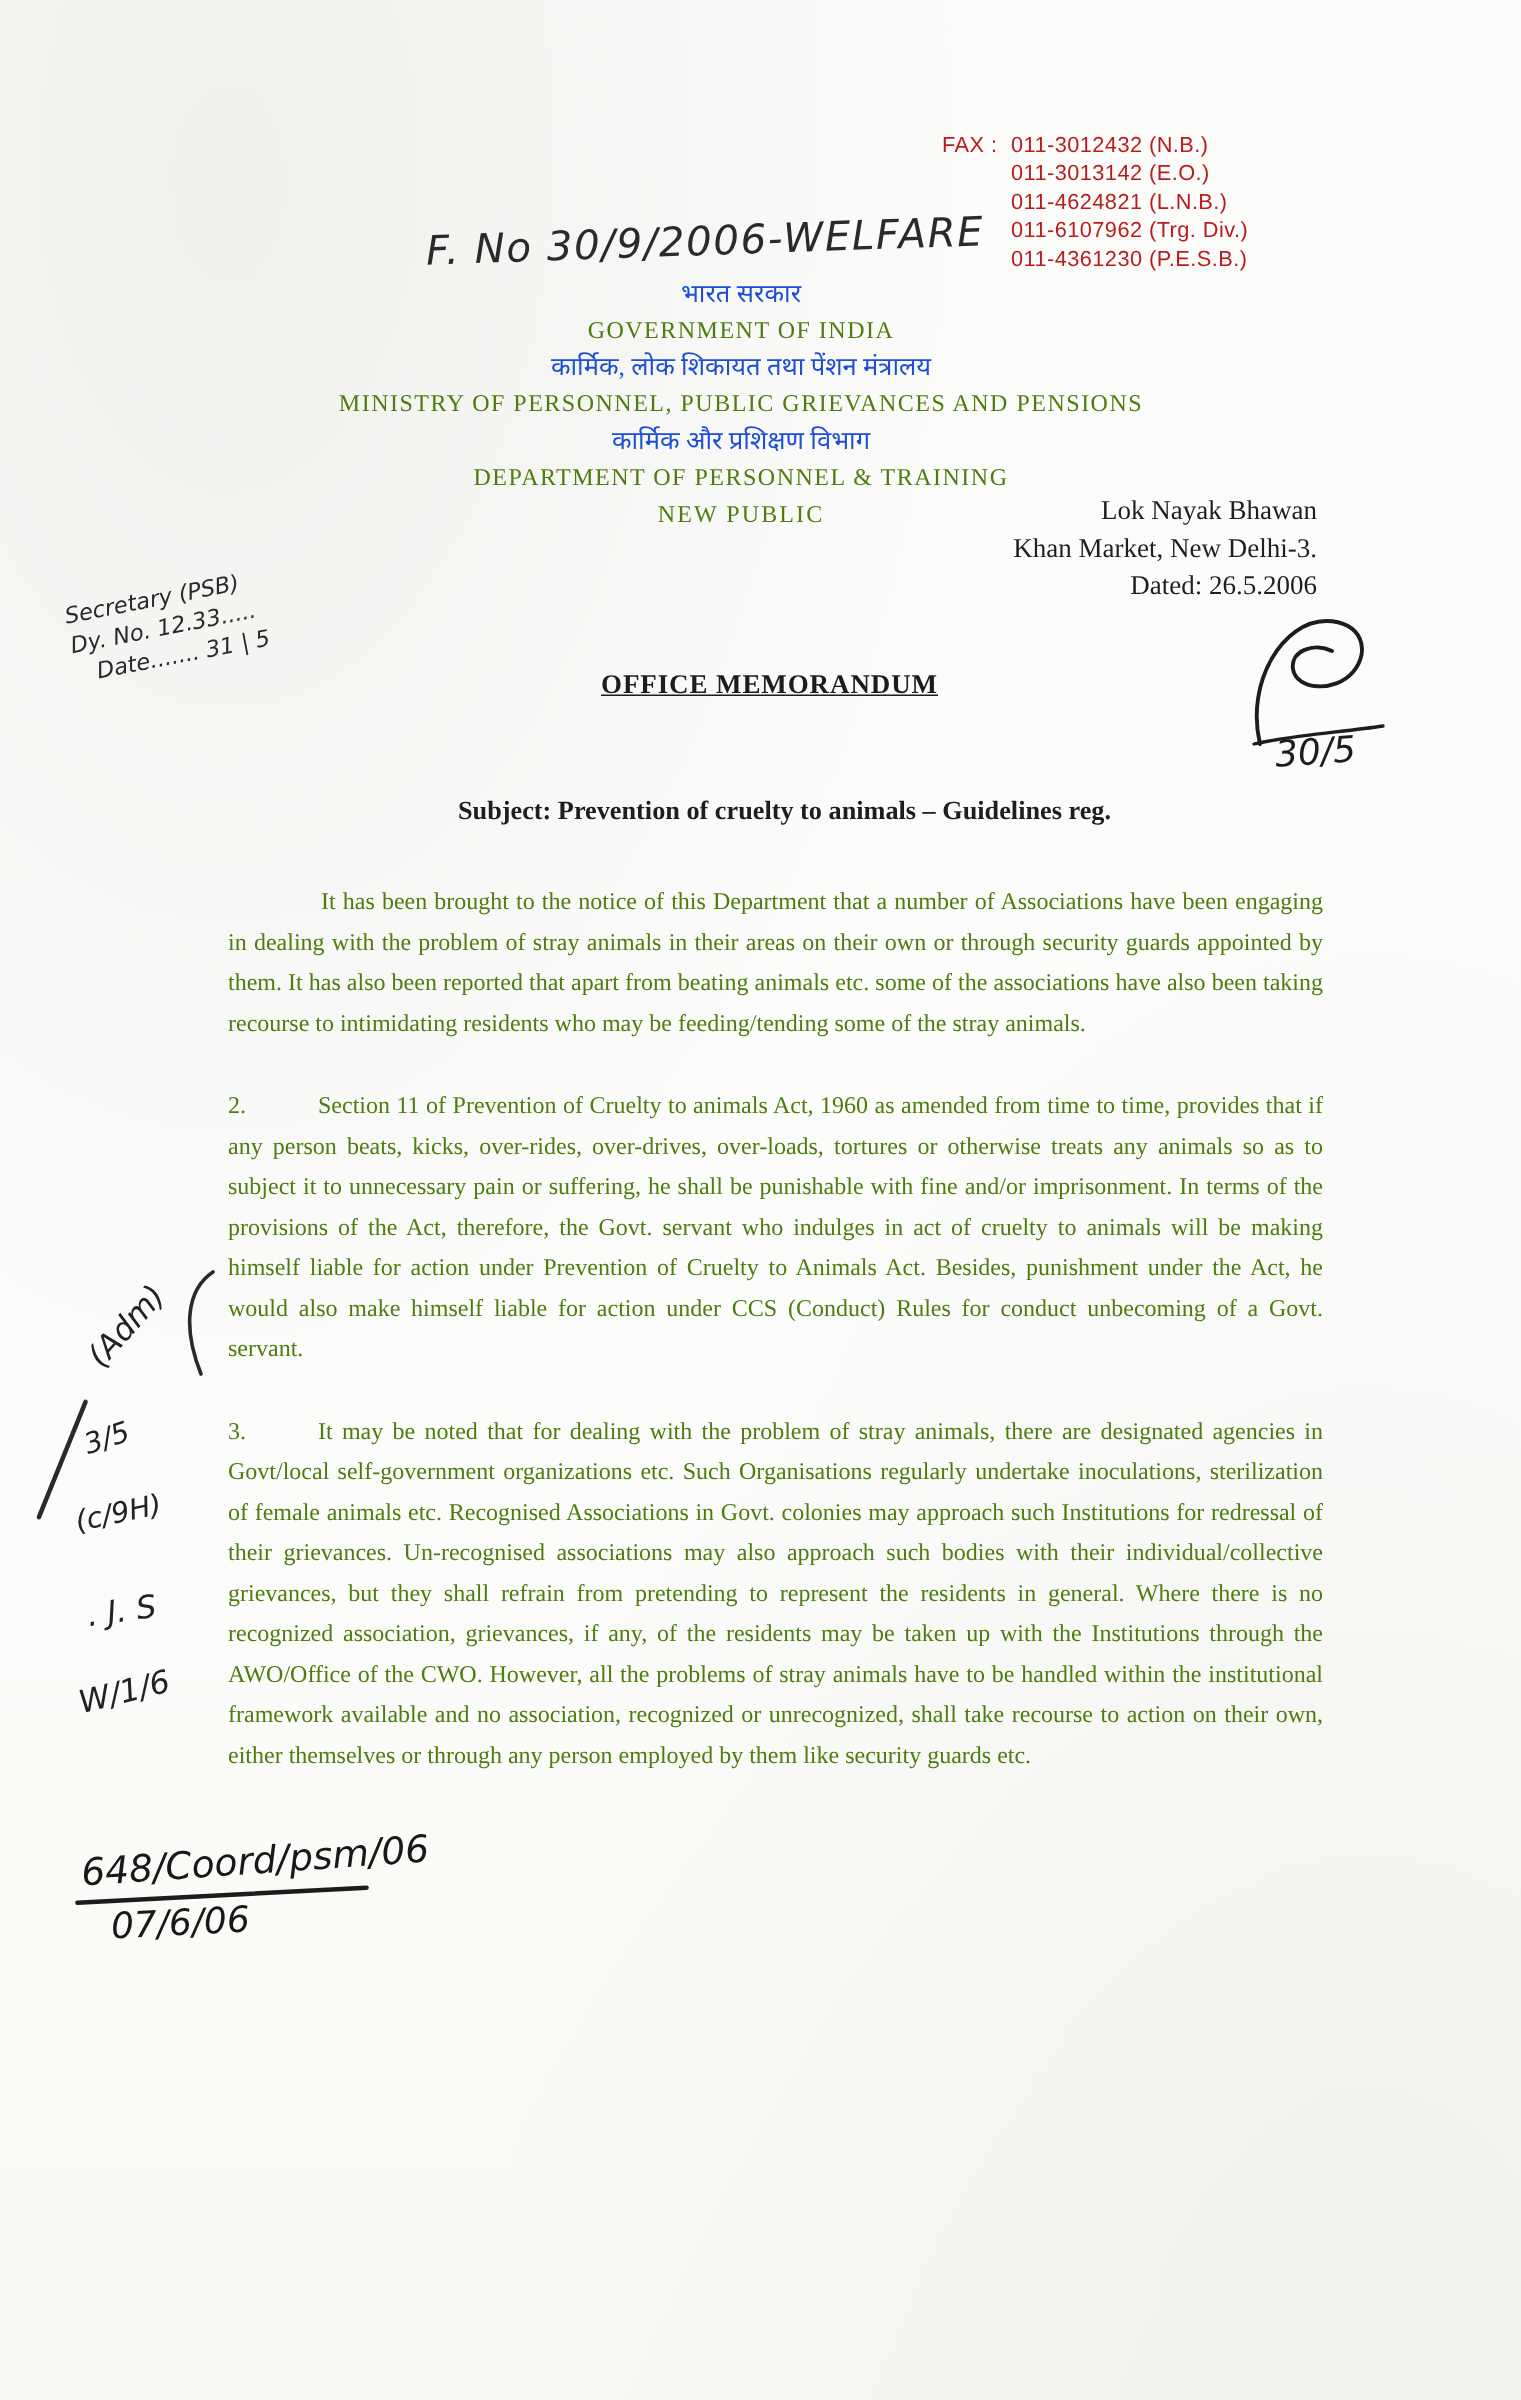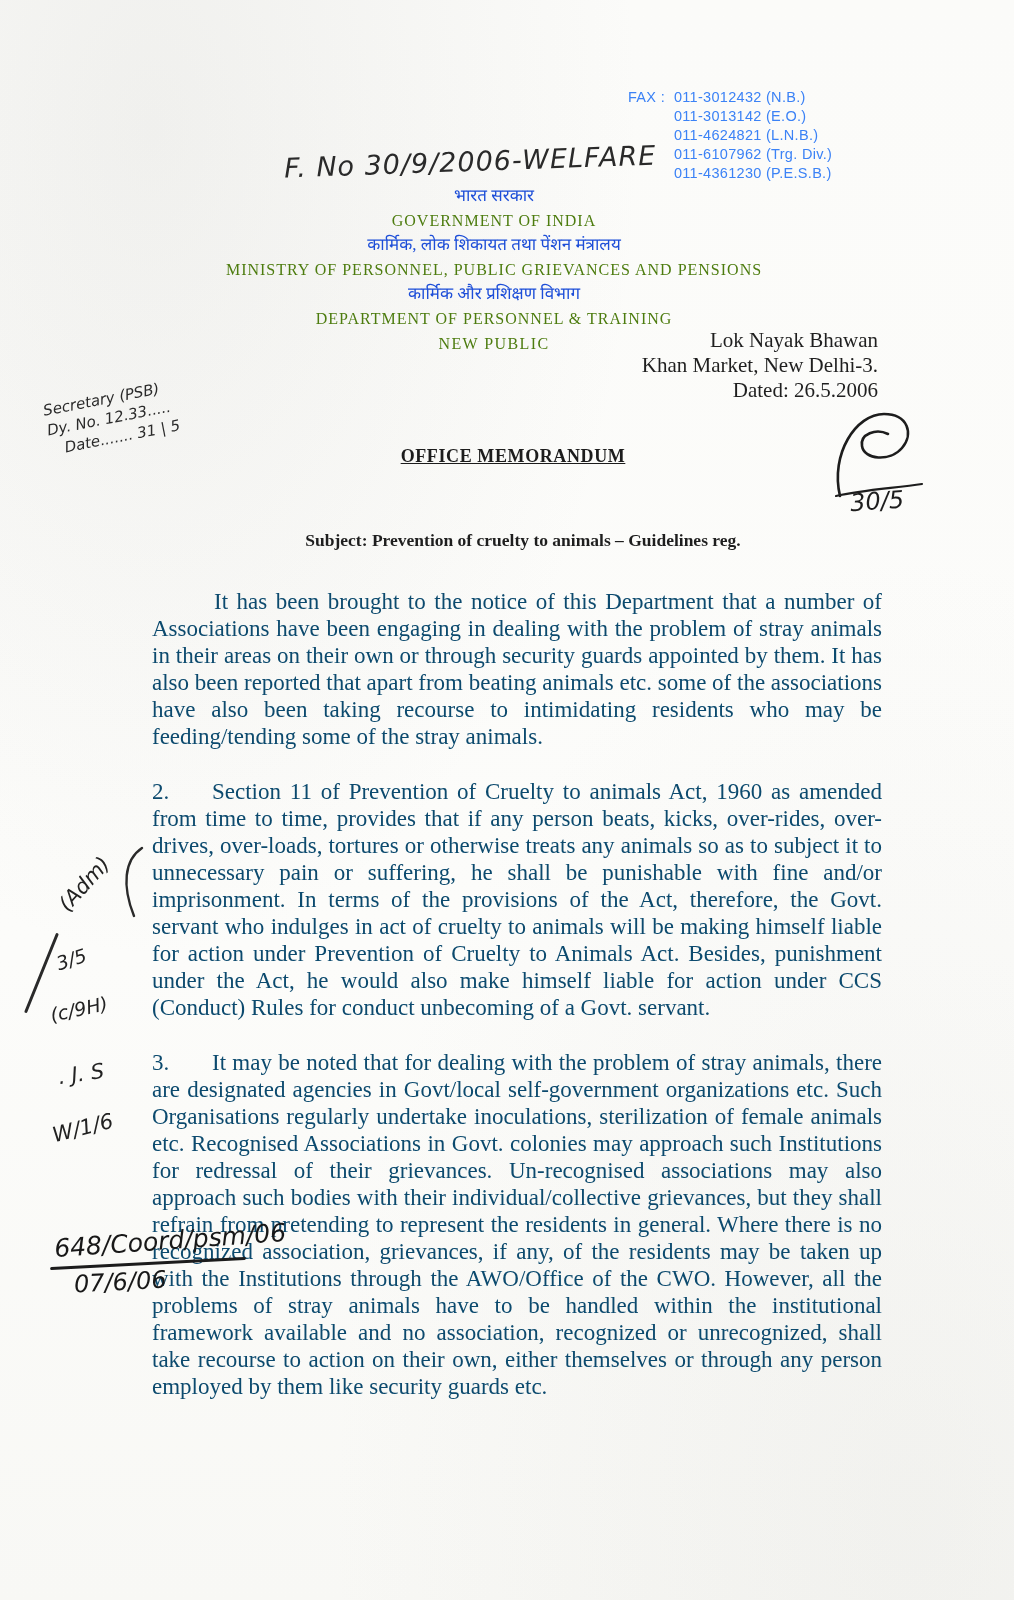--- a/index.html
+++ b/index.html
@@ -10,21 +10,21 @@
     background:
       radial-gradient(ellipse at 15% 8%, rgba(190,190,185,0.18), transparent 40%),
       radial-gradient(ellipse at 90% 95%, rgba(200,200,195,0.15), transparent 45%),
       linear-gradient(180deg, #fbfbf9 0%, #fcfcfa 60%, #f8f8f5 100%);
     font-family: "Liberation Serif", serif;
     color: #2b2b2b;
   }
   .abs { position: absolute; }
 
   
-  .sans { font-family: "Liberation Sans", sans-serif; color: #3b82f6; }
+  .sans { font-family: "Liberation Sans", sans-serif; color: #b91c1c; }
 
   
   .fax-block { top: 88px; left: 628px; display: flex; gap: 9px; font-size: 14.5px; line-height: 19px; letter-spacing: 0.3px; }
   .fax-lines div { white-space: nowrap; }
 
   
   .hand {
     font-family: "DejaVu Sans", cursive, sans-serif;
     font-style: italic;
     color: #1d1d1d;
@@ -33,21 +33,21 @@
   .fno { top: 146px; left: 284px; font-size: 27px; transform: rotate(-2deg); letter-spacing: 1px; color: #2a2a2a; }
 
   
   .letterhead { top: 184px; left: 0; width: 988px; text-align: center; }
   .letterhead div { margin: 0 auto; }
   .lh-hi   { font-size: 17px; color: #1d4ed8; line-height: 24px; }
   .lh-en   { font-size: 16px; line-height: 25px; letter-spacing: 1px; color: #4d7c0f; }
   .lh-en-wide { letter-spacing: 1.4px; }
 
   
-  .address { top: 328px; left: 640px; width: 238px; text-align: right; font-size: 21px; line-height: 25px; color: #1f1f1f; }
+  .address { top: 328px; left: 640px; width: 238px; text-align: right; font-size: 18px; line-height: 25px; color: #1f1f1f; }
 
   
   .stamp { top: 388px; left: 46px; transform: rotate(-11deg); font-size: 15px; line-height: 20px; color: #2a2a2a; }
   .stamp div { white-space: nowrap; }
   .stamp .s3 { padding-left: 14px; }
 
   
   .memo-title {
     top: 446px; left: 0; width: 1026px; text-align: center;
     font-weight: bold; font-size: 18px; letter-spacing: 0.6px;
@@ -57,21 +57,21 @@
 
   
   .signature { top: 408px; left: 822px; width: 120px; }
   .signature svg { display: block; }
   .sig-note { font-size: 24px; margin-left: 28px; margin-top: -14px; transform: rotate(-4deg); }
 
   
   .subject { top: 530px; left: 0; width: 1046px; text-align: center; font-weight: bold; font-size: 17.5px; color: #1e1e1e; }
 
   
-  .bodytext { top: 588px; left: 152px; width: 730px; font-size: 23px; line-height: 27px; text-align: justify; color: #0c4a6e; }
+  .bodytext { top: 588px; left: 152px; width: 730px; font-size: 16px; line-height: 27px; text-align: justify; color: #4d7c0f; }
   .bodytext p { margin: 0 0 28px 0; }
   .bodytext p.indent { text-indent: 62px; }
   .pnum { display: inline-block; width: 60px; }
 
   
   .mnote { font-size: 19px; color: #222; }
   .mnote0 { top: 872px; left: 52px; transform: rotate(-48deg); font-size: 21px; }
   .mnote1 { top: 948px; left: 56px; transform: rotate(-18deg); }
   .mnote2 { top: 998px; left: 50px; transform: rotate(-12deg); }
   .mnote3 { top: 1062px; left: 58px; transform: rotate(-8deg); font-size: 21px; }

